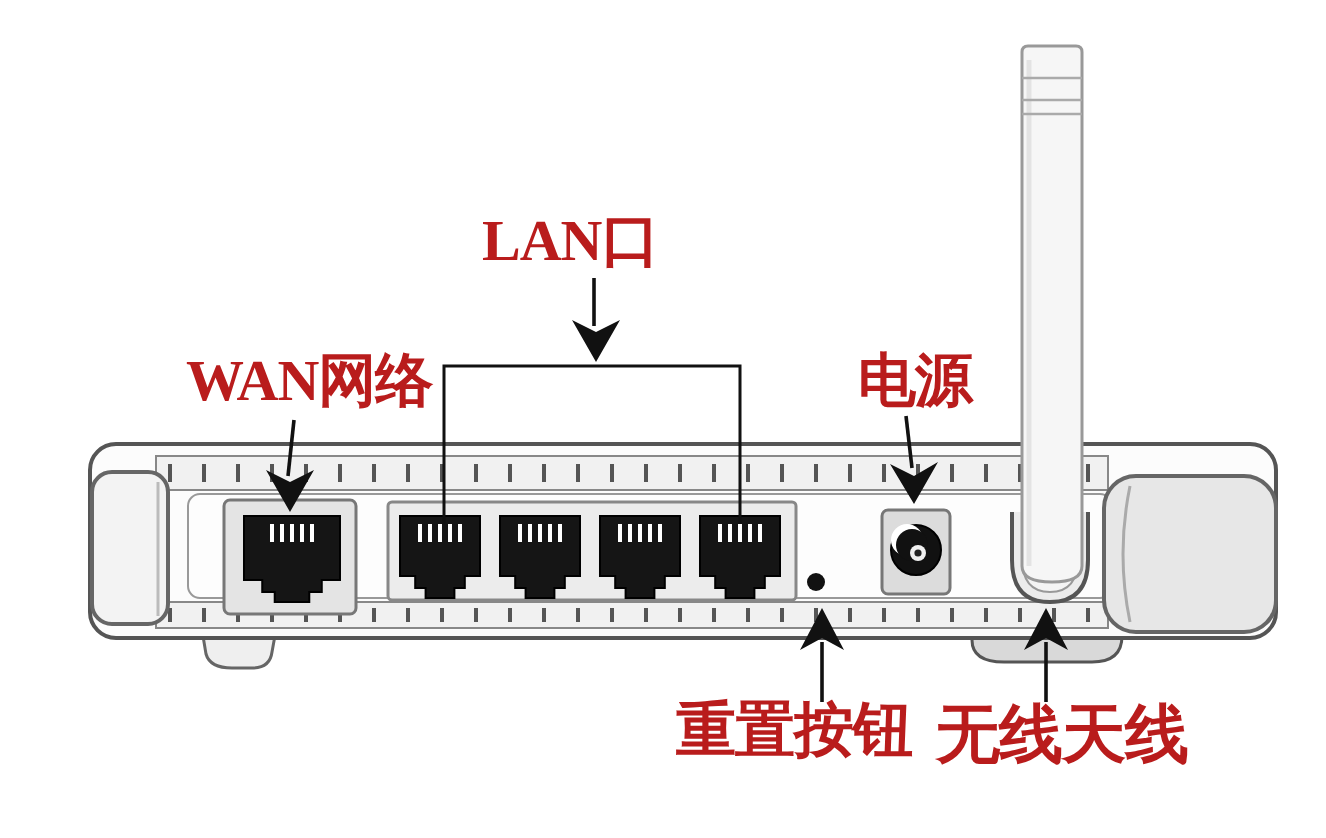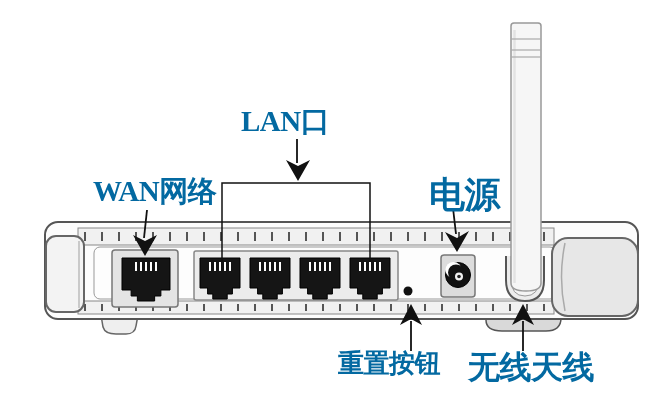--- a/index.html
+++ b/index.html
@@ -7,30 +7,30 @@
     position:relative;
     width:663px;height:419px;
     background:#ffffff;
     overflow:hidden;
     font-family:"Liberation Serif","DejaVu Serif",serif;
   }
   .stage svg{position:absolute;left:0;top:0;}
   .label{
     position:absolute;
     font-weight:700;
-    color:#0369a1;
+    color:#b91c1c;
     line-height:1;
     white-space:nowrap;
     letter-spacing:-0.5px;
     font-family:"Liberation Serif","DejaVu Serif",serif;
   }
   .label.lan{left:241px;top:107px;font-size:29px;}
   .label.wan{left:93px;top:177px;font-size:29px;text-align:right;}
-  .label.power{left:429px;top:177px;font-size:36px;}
-  .label.reset{left:338px;top:351px;font-size:26px;}
+  .label.power{left:429px;top:177px;font-size:29px;}
+  .label.reset{left:338px;top:351px;font-size:30px;}
   .label.antenna{left:468px;top:351px;font-size:32px;}
 </style>
 </head>
 <body>
 
 <div class="stage">
 
   <svg width="663" height="419" viewBox="0 0 663 419">
 
     <path d="M101,315 L103,327 Q105,334 116,334 L126,334 Q135,334 136,326 L138,315 Z" fill="#efefef" stroke="#666" stroke-width="1.5"></path>

